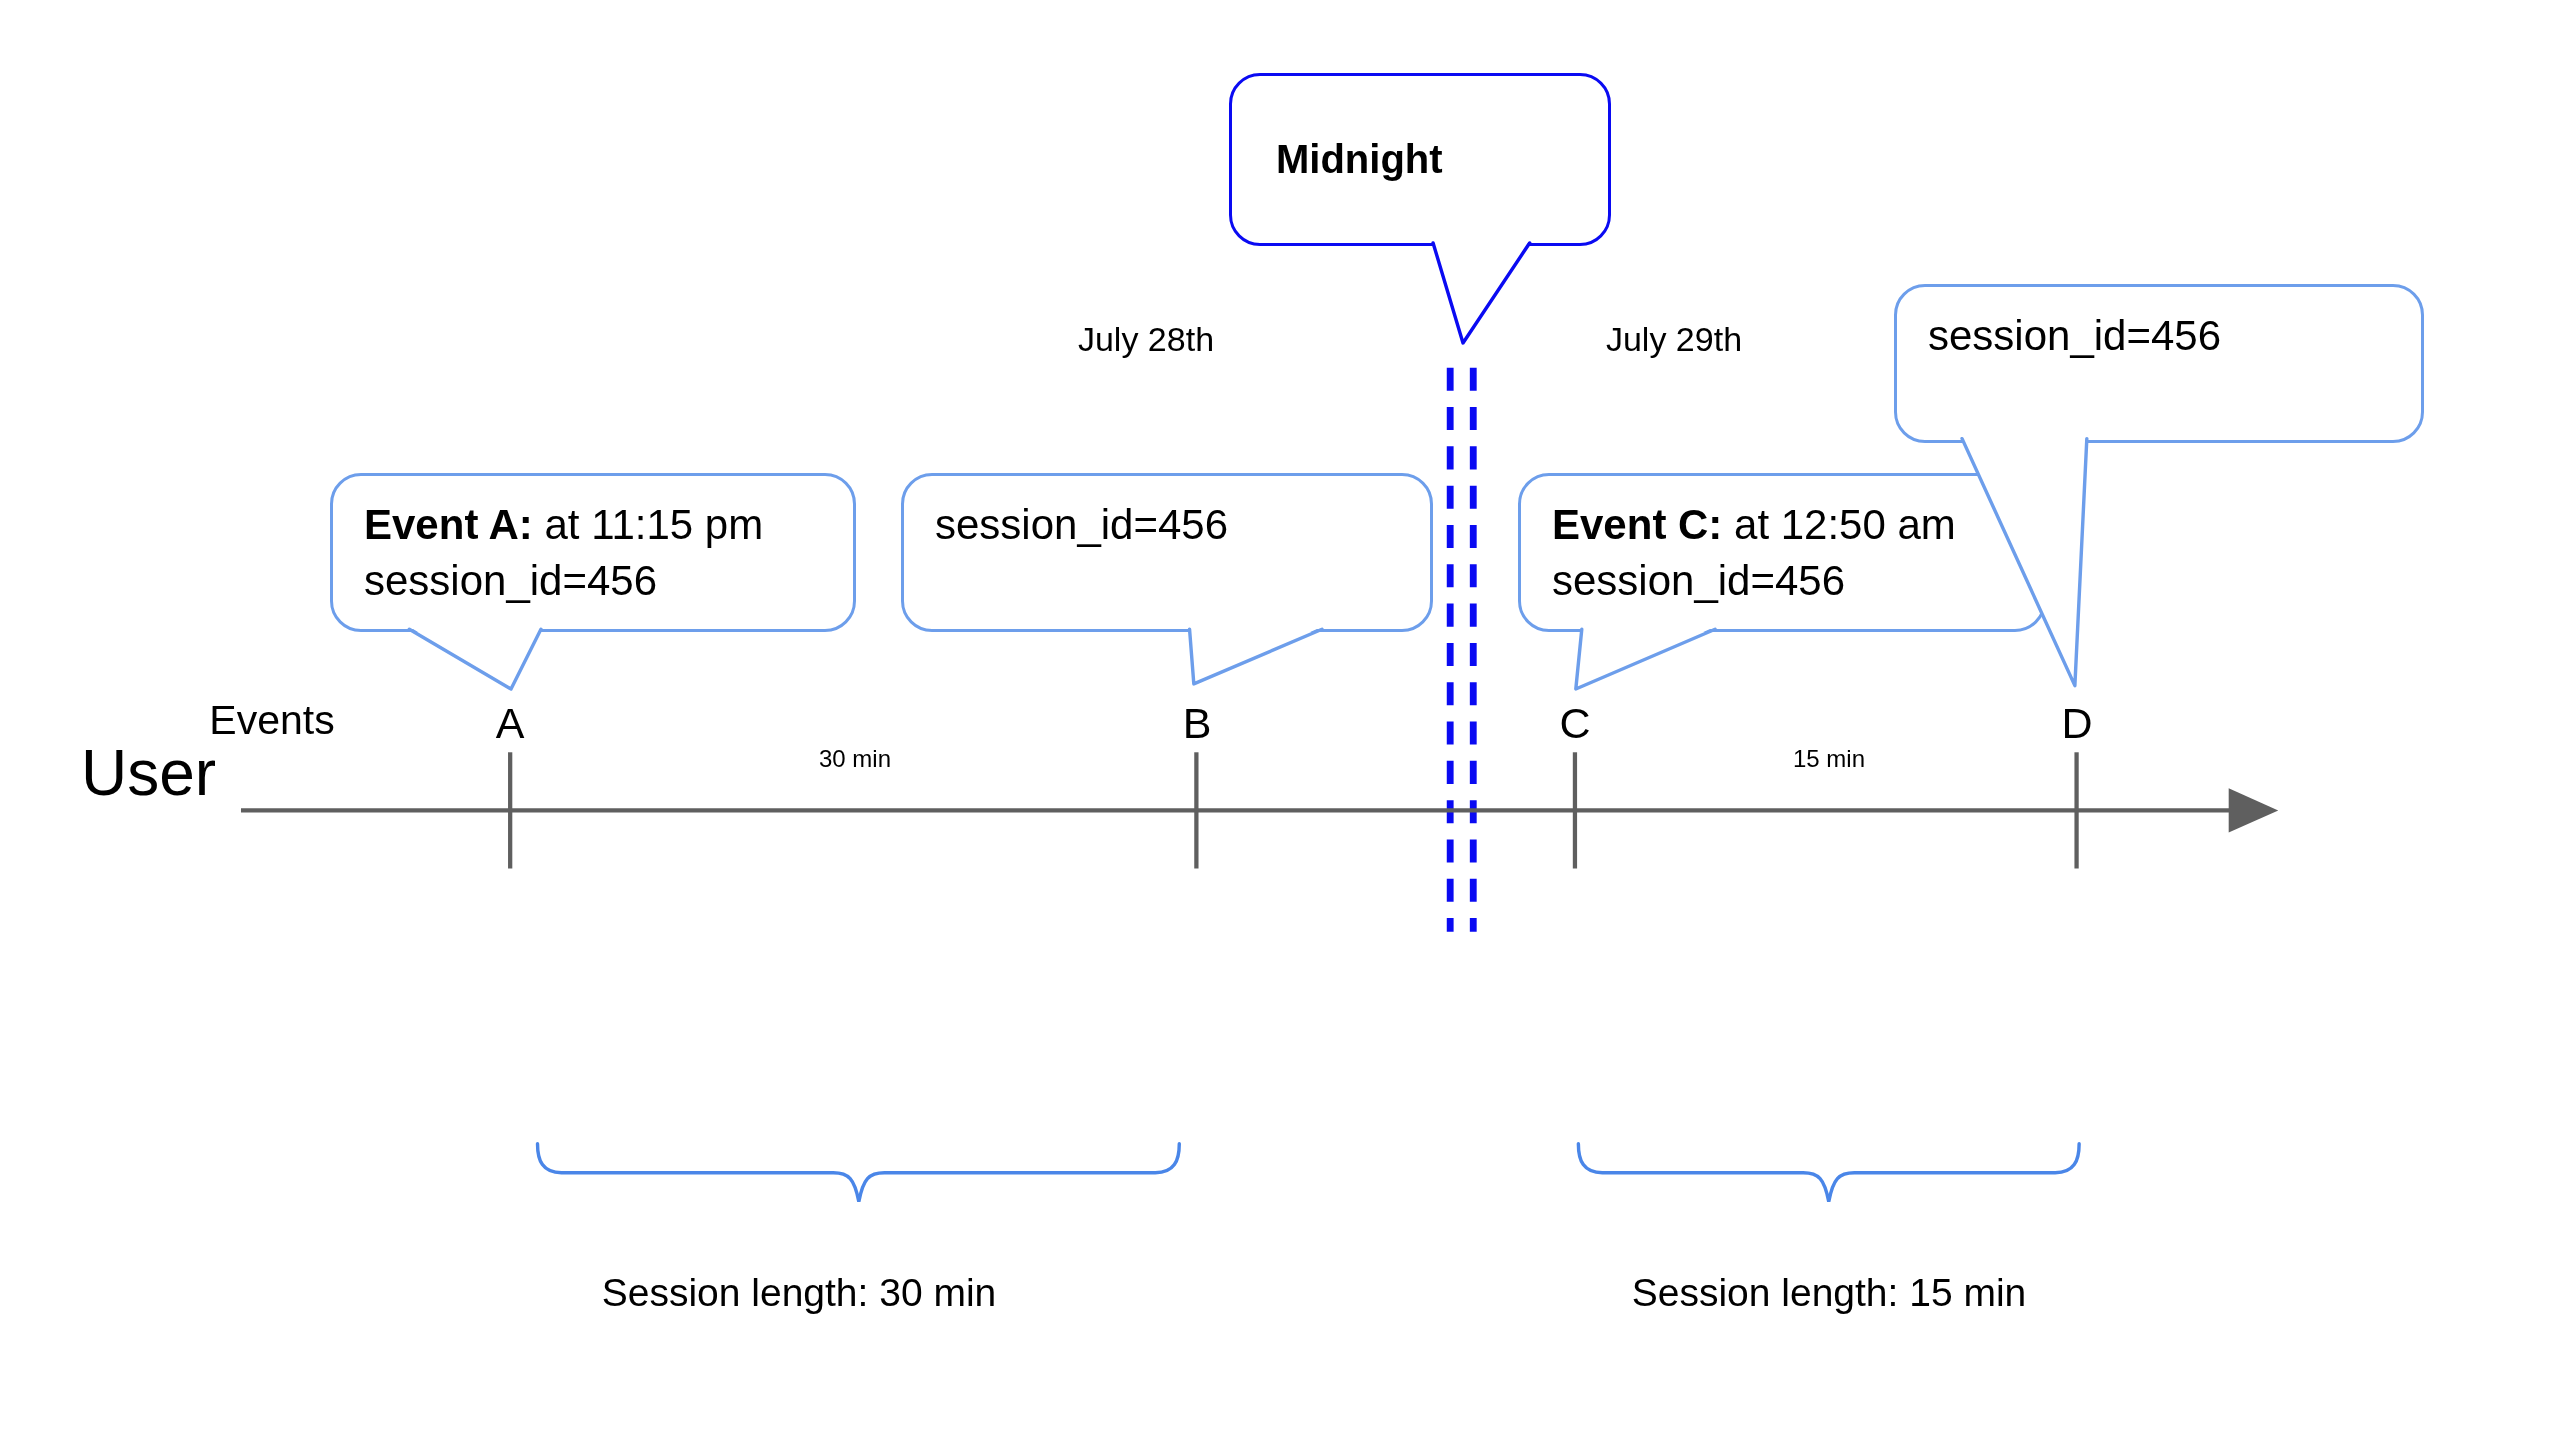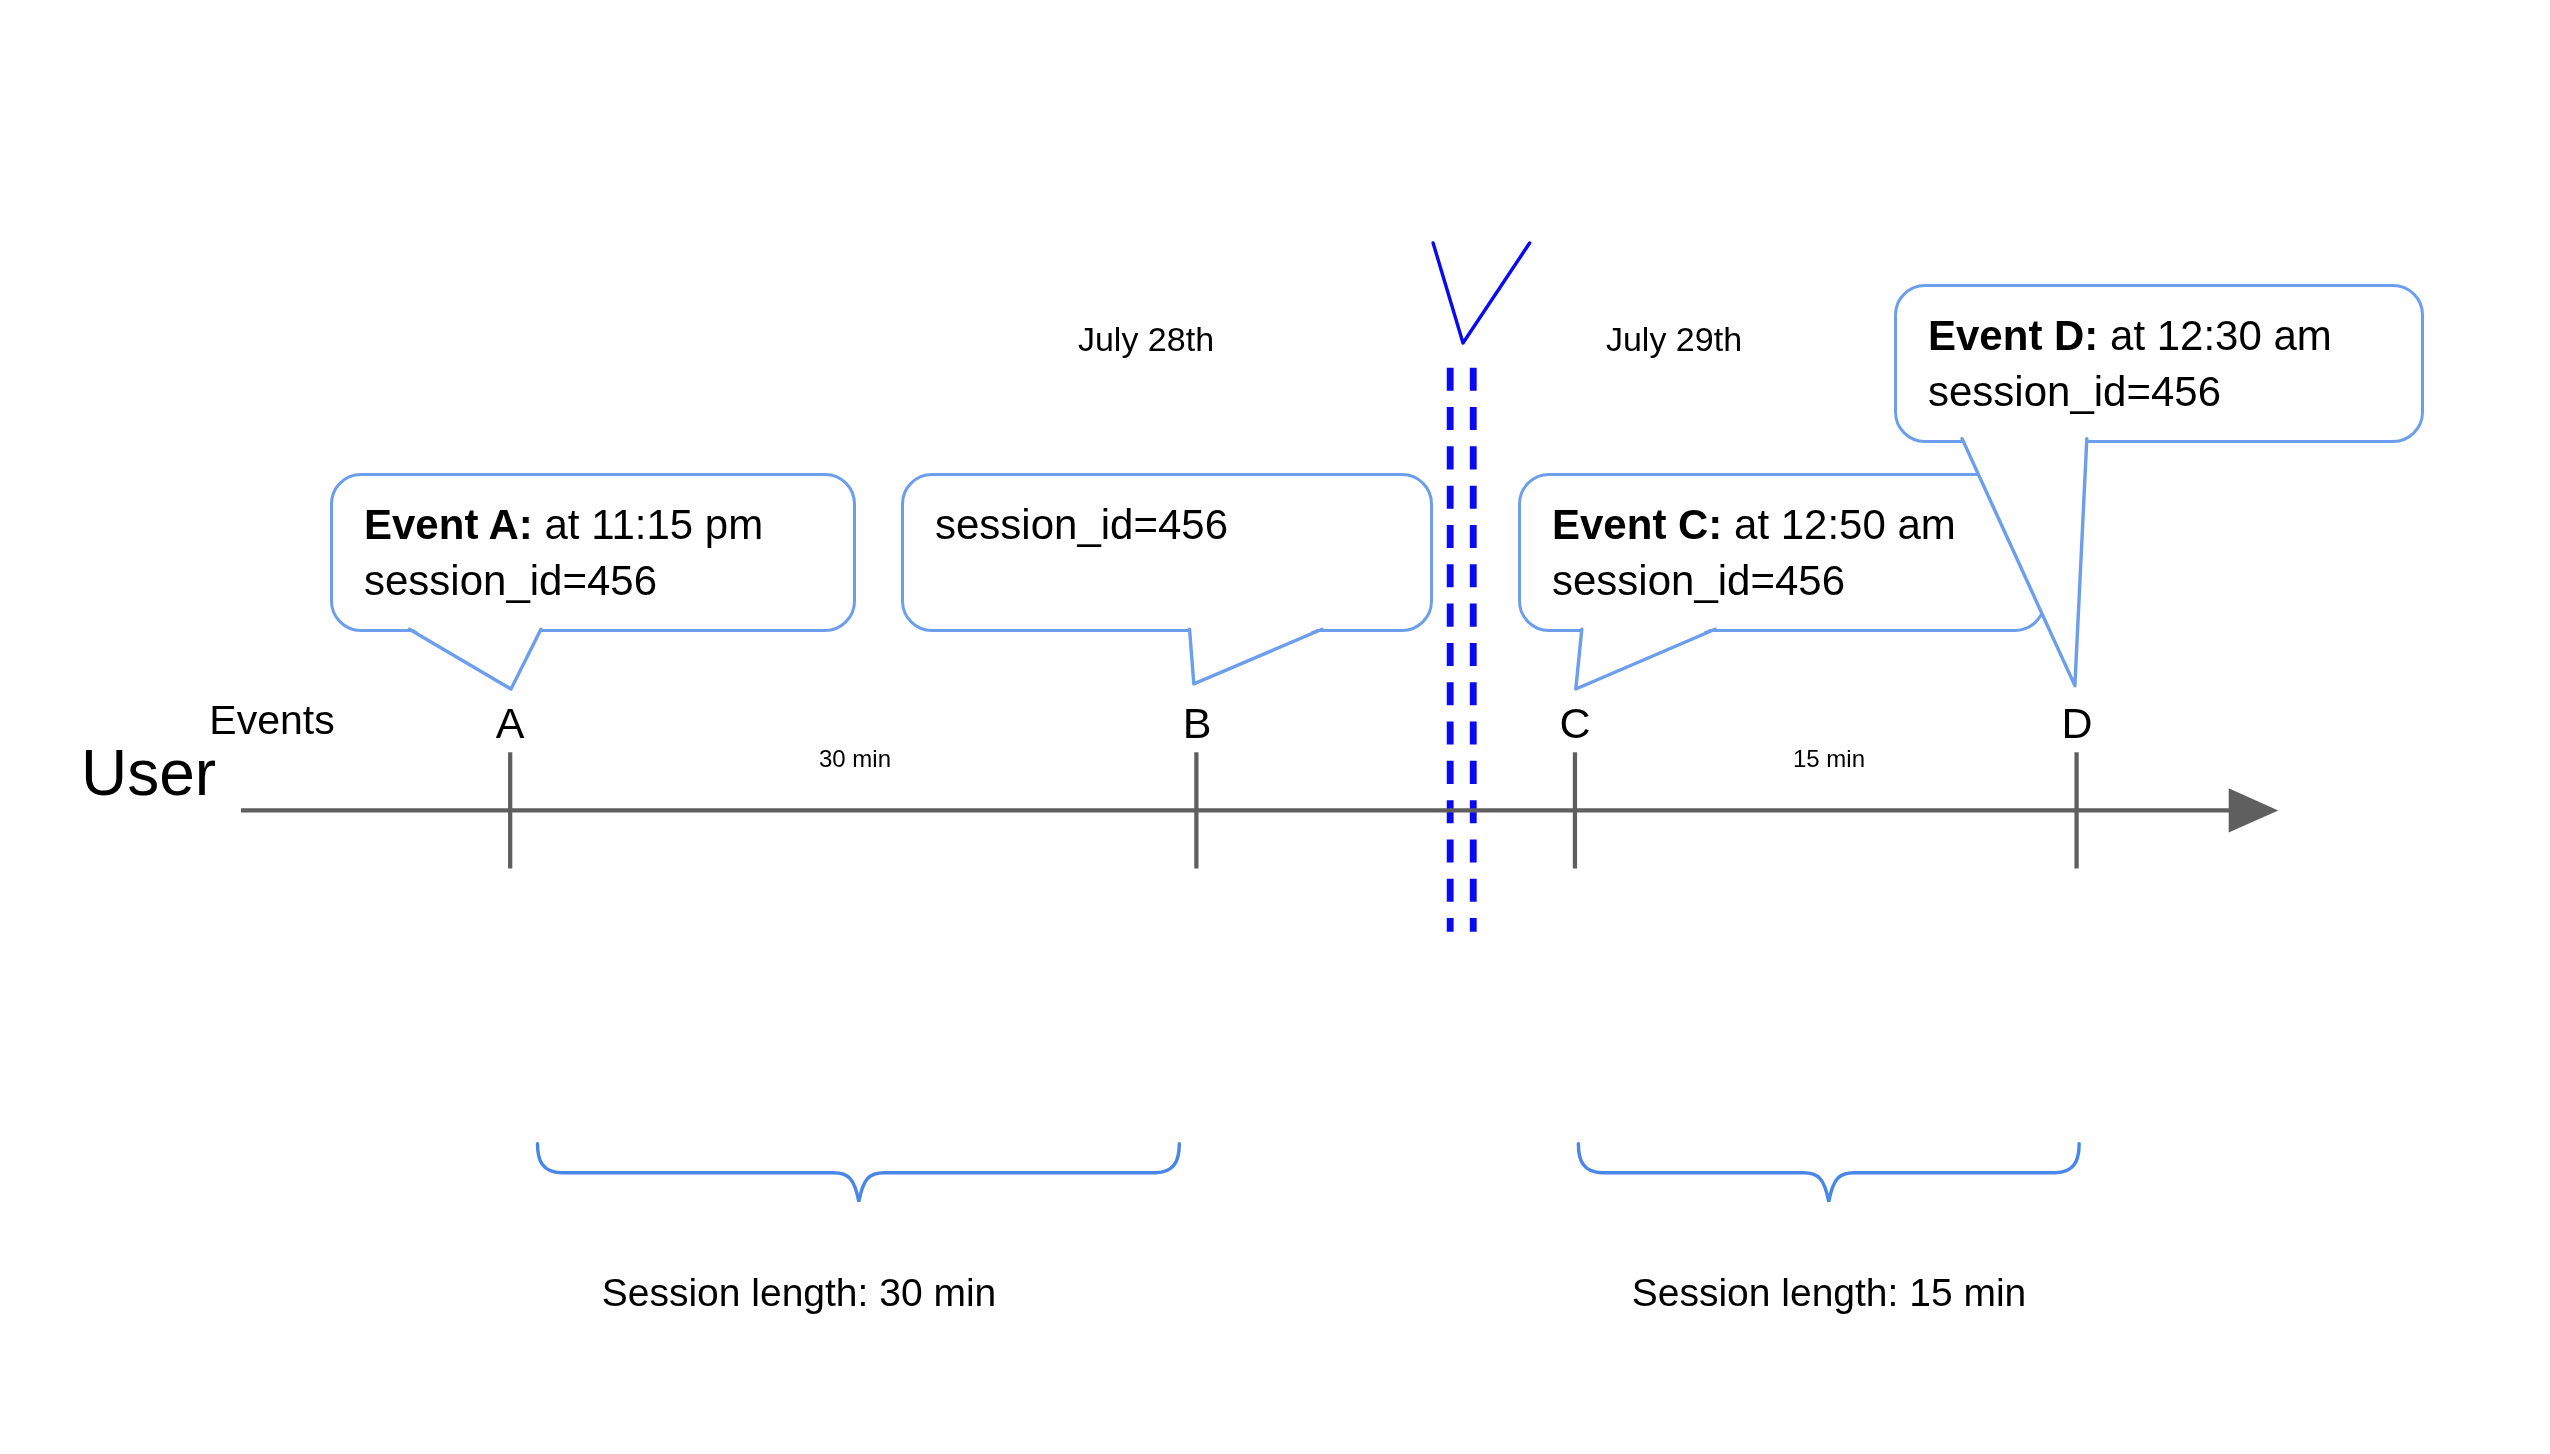--- a/index.html
+++ b/index.html
@@ -67,37 +67,39 @@
 
   .session-length{position:absolute;top:1271px;transform:translateX(-50%);font-size:39px;white-space:nowrap;z-index:2;}
   #session-length-1{left:799px;}
   #session-length-2{left:1829px;}
 </style>
 </head>
 <body>
 
 <div class="stage">
 
+  <div class="bubble" id="bubble-midnight">
+    <span>Midnight</span>
+  </div>
 
   <div class="bubble" id="bubble-a">
     <div class="line1"><span class="bold">Event A:</span><span> at 11:15 pm</span></div>
     <div class="line2">session_id=456</div>
   </div>
 
   <div class="bubble" id="bubble-b">
     <div class="line2">session_id=456</div>
   </div>
 
   <div class="bubble" id="bubble-c">
     <div class="line1"><span class="bold">Event C:</span><span> at 12:50 am</span></div>
     <div class="line2">session_id=456</div>
   </div>
 
   <div class="bubble" id="bubble-d">
-    <div class="line1"><span class="bold">Event D:</span><span> at 12:30 am</span></div>
     <div class="line2">session_id=456</div>
   </div>
 
   <div class="day-label" id="day-1">July 28th</div>
   <div class="day-label" id="day-2">July 29th</div>
 
   <div id="events-label">Events</div>
   <div id="user-label">User</div>
 
   <div class="letter" id="letter-a">A</div>

